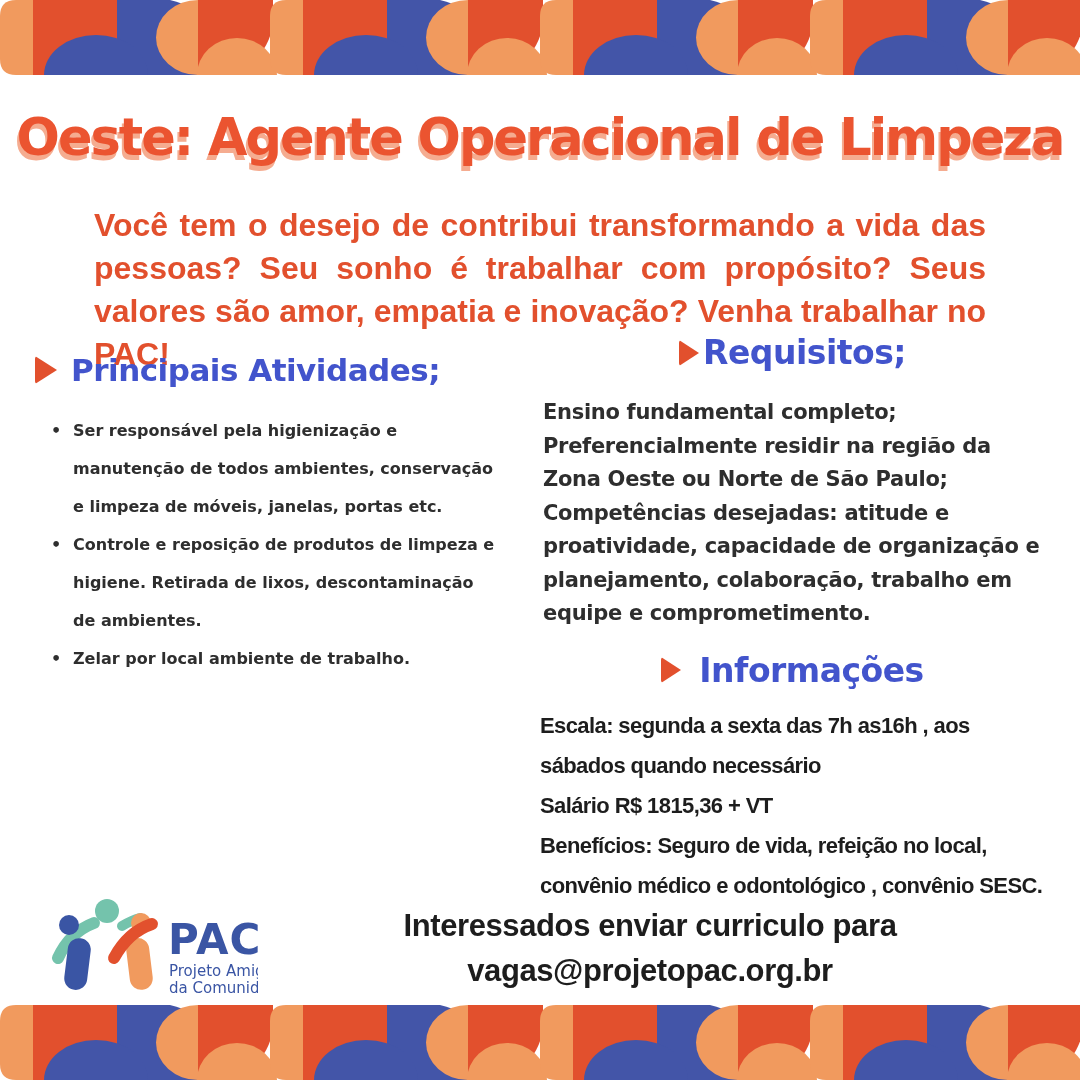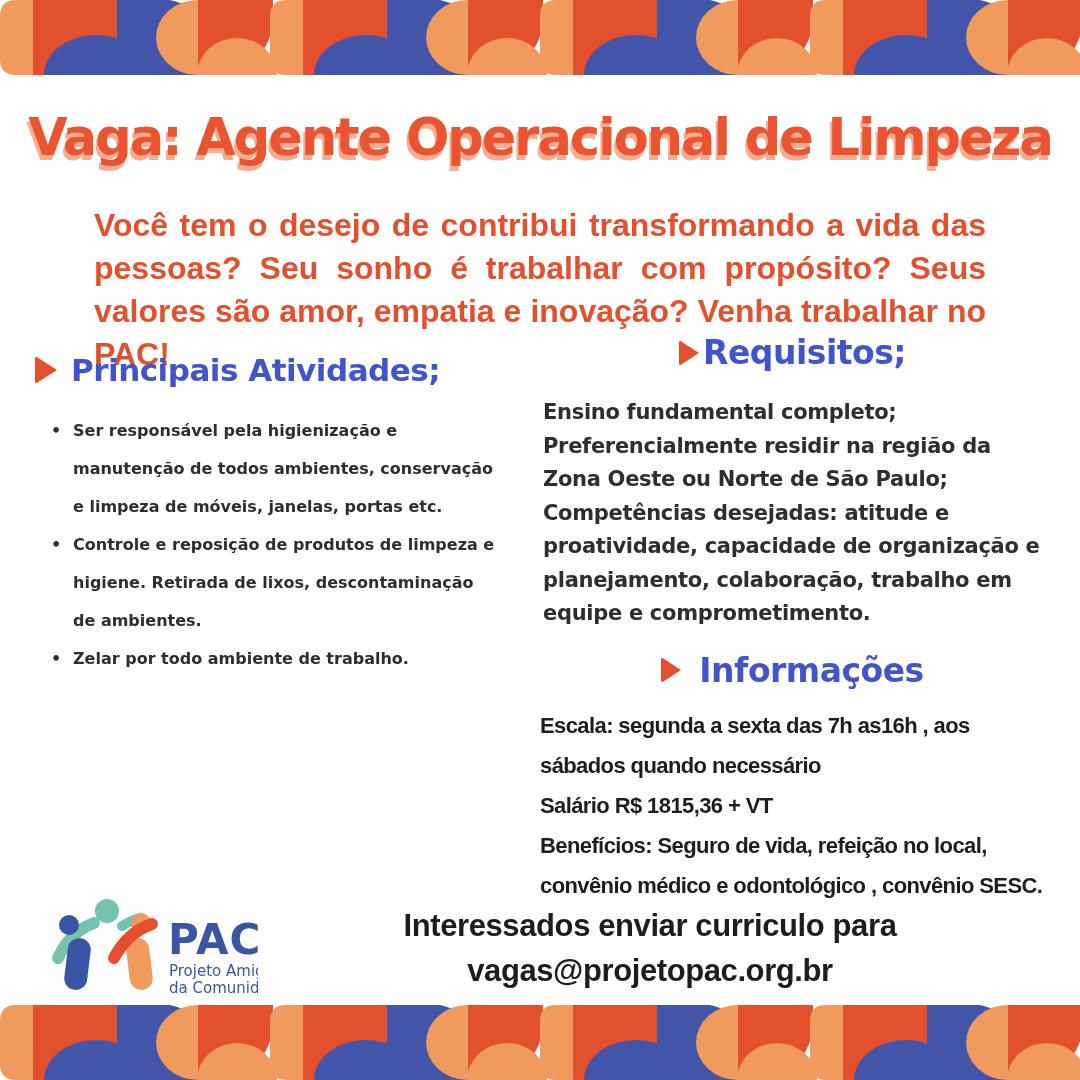--- a/index.html
+++ b/index.html
@@ -117,33 +117,33 @@
         <path class="shape-red" d="M198,0 H273 V18 A57,57 0 0 1 216,75 H198 Z"></path>
         <path class="shape-lt" d="M197,75 A40,37 0 0 1 277,75 Z"></path>
       </g>
     </defs>
     <use href="#tile" x="0"></use>
     <use href="#tile" x="270"></use>
     <use href="#tile" x="540"></use>
     <use href="#tile" x="810"></use>
   </svg>
 
-  <h1 class="title">Vaga: Agente Operacional de Limpeza</h1>
+  <h1 class="title">Oeste: Agente Operacional de Limpeza</h1>
 
   <p class="intro">Você tem o desejo de contribui transformando a vida das pessoas? Seu sonho é trabalhar com propósito? Seus valores são amor, empatia e inovação? Venha trabalhar no PAC!</p>
 
   <section class="activities">
     <div class="section-heading">
       <span class="tri"></span>
       <span>Principais Atividades;</span>
     </div>
     <ul>
       <li> Ser responsável pela higienização e manutenção de todos ambientes, conservação e limpeza de móveis, janelas, portas etc.</li>
       <li>Controle e reposição de produtos de limpeza e higiene. Retirada de lixos, descontaminação de ambientes.</li>
-      <li>Zelar por todo ambiente de trabalho.</li>
+      <li>Zelar por local ambiente de trabalho.</li>
     </ul>
   </section>
 
   <section class="right-col">
     <div class="section-heading heading-req">
       <span class="tri"></span>
       <span>Requisitos;</span>
     </div>
     <div class="req-lines">
       <div class="line">Ensino fundamental completo;</div>

